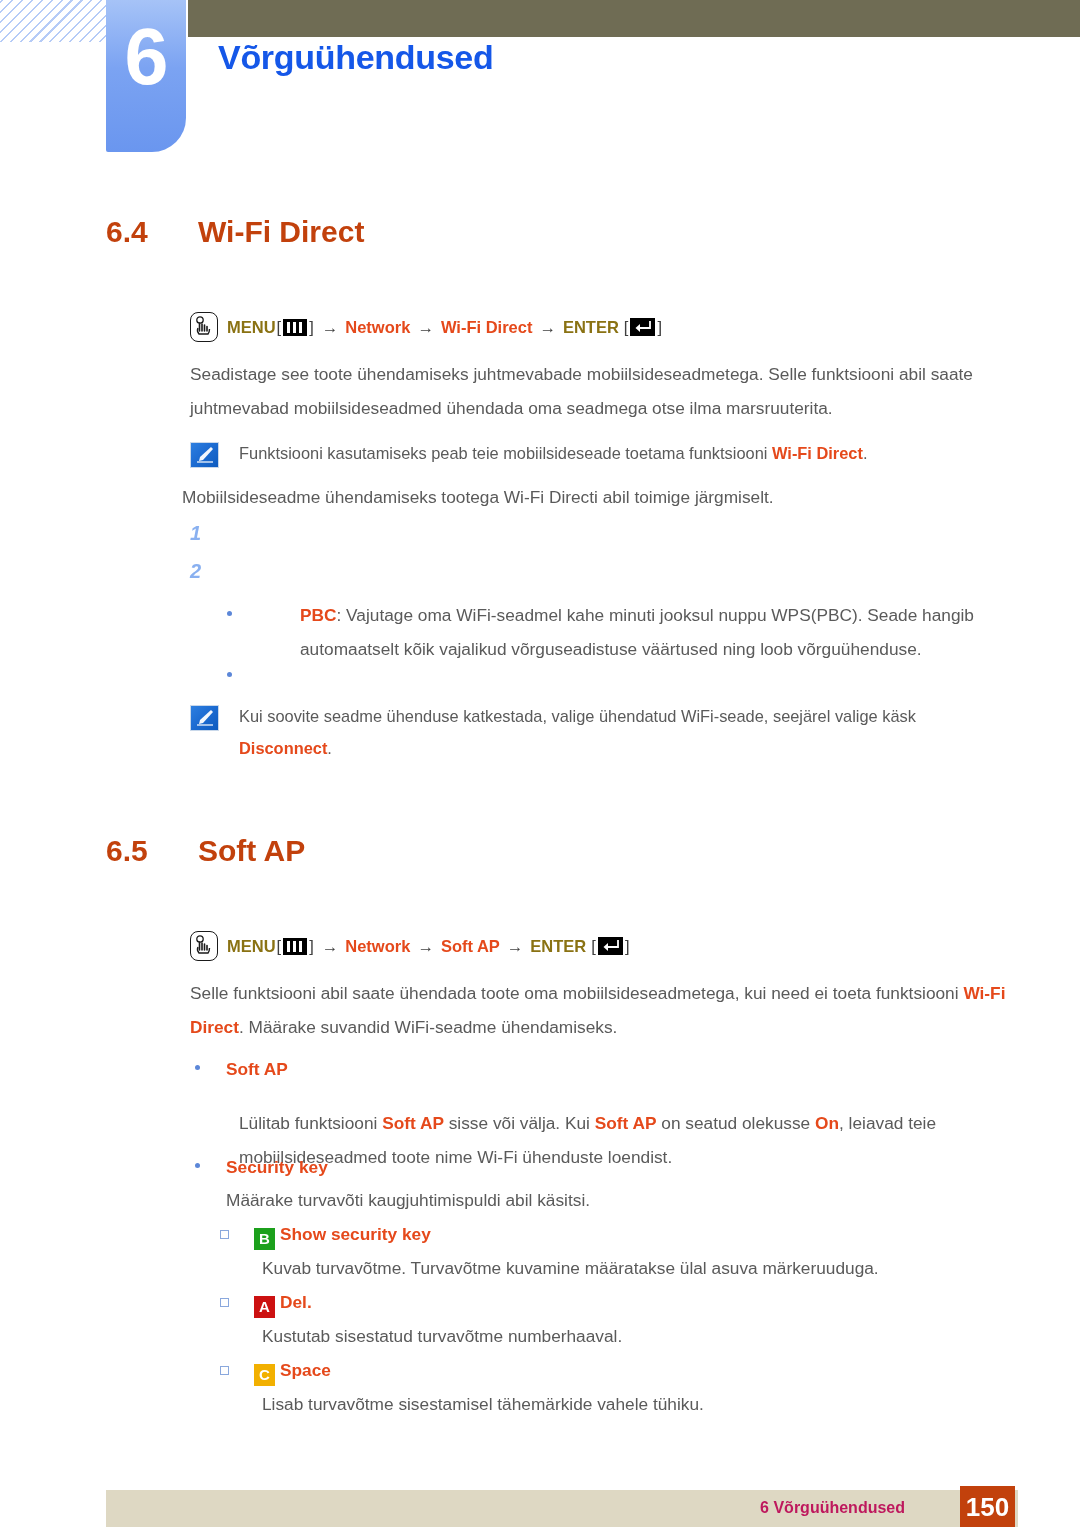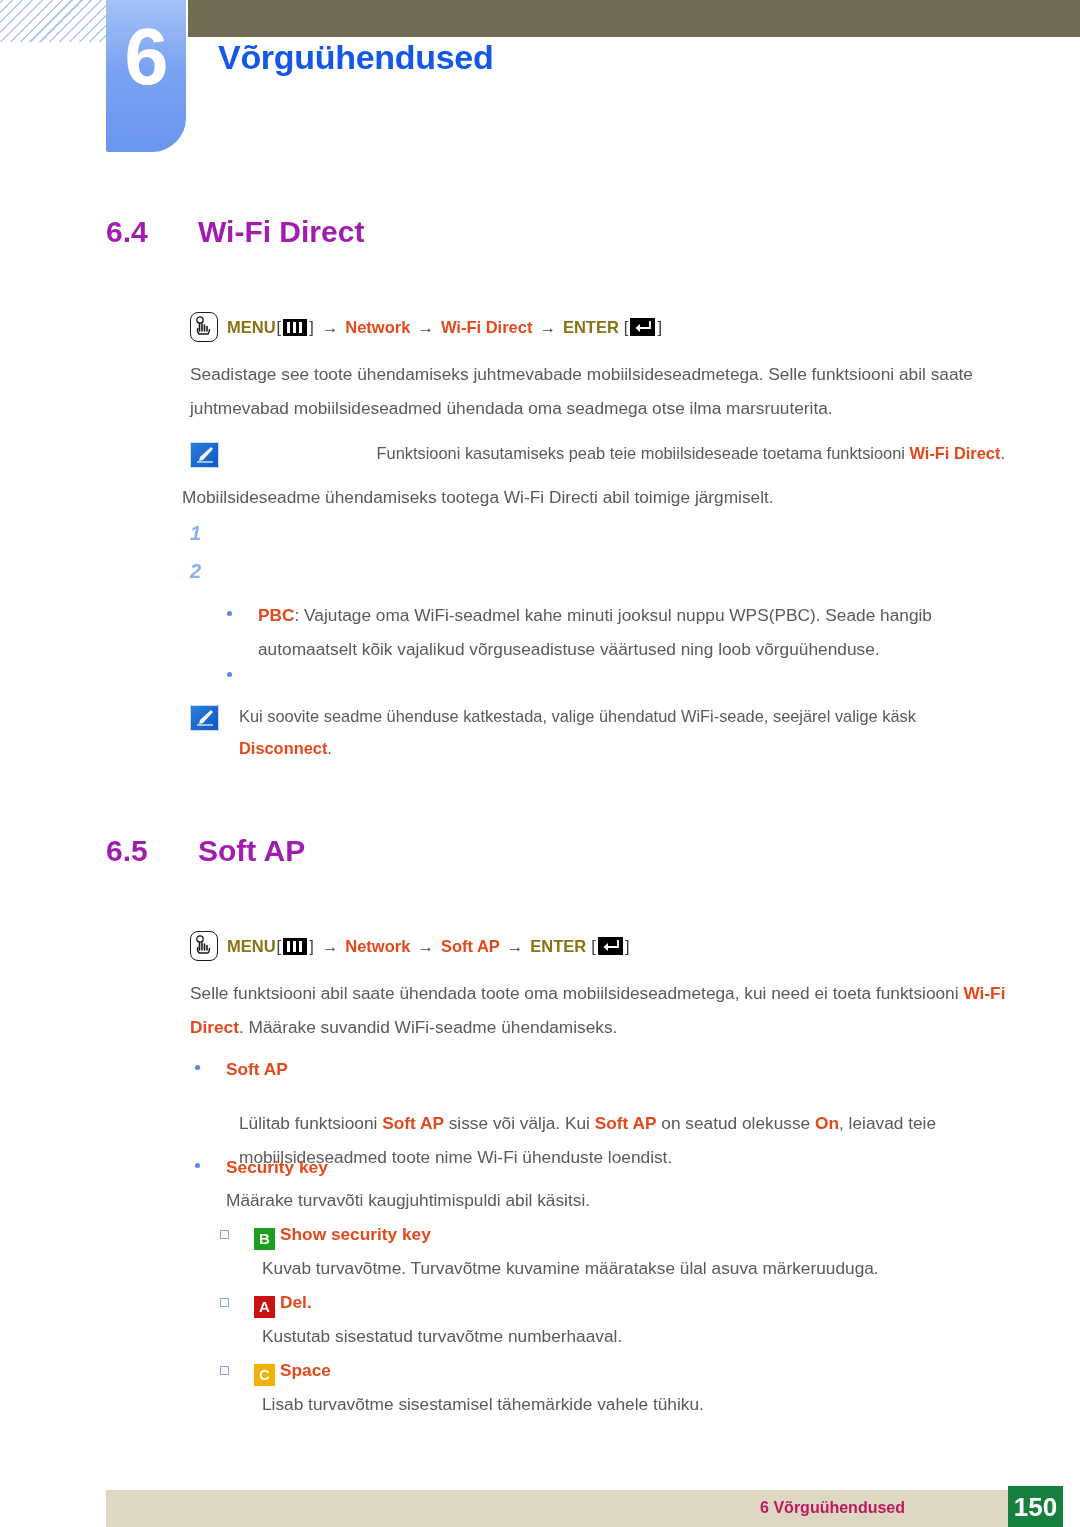--- a/index.html
+++ b/index.html
@@ -58,21 +58,21 @@
     left: 218px; top: 38px;
     font-size: 34px;
     font-weight: bold;
     color: #1557e8;
     letter-spacing: -0.3px;
   }
 
   
   .sec-head {
     position: absolute;
-    color: #a21caf;
+    color: #c2410c;
     font-weight: bold;
     font-size: 30px;
     white-space: nowrap;
   }
   .sec-num { display: inline-block; width: 92px; }
 
   
   .menu-path {
     position: absolute;
     display: flex;
@@ -211,23 +211,23 @@
   .footer-text {
     position: absolute;
     right: 175px; top: 1499px;
     font-size: 16px;
     font-weight: bold;
     color: #be185d;
     white-space: nowrap;
   }
   .footer-page {
     position: absolute;
-    left: 1008px; top: 1486px;
+    left: 960px; top: 1486px;
     width: 55px; height: 42px;
-    background: #15803d;
+    background: #c2410c;
     color: #ffffff;
     font-size: 26px;
     font-weight: bold;
     text-align: center;
     line-height: 42px;
   }
 </style>
 </head>
 <body>
 
@@ -268,41 +268,41 @@
     <svg width="19" height="14" viewBox="0 0 19 14">
       <path d="M17 1 L17 8 L5 8" fill="none" stroke="#fff" stroke-width="1.8"></path>
       <path d="M7 4 L2.5 8 L7 12 Z" fill="#fff"></path>
     </svg>
   </span>
   <span class="mp-brk">]</span>
 </div>
 
 <div class="para" style="left:190px; top:357px; width:815px;">Seadistage see toote ühendamiseks juhtmevabade mobiilsideseadmetega. Selle funktsiooni abil saate juhtmevabad mobiilsideseadmed ühendada oma seadmega otse ilma marsruuterita.</div>
 
-<div class="note" style="left:190px; top:437px; width:815px;justify-content:space-between;">
+<div class="note" style="left:190px; top:437px; width:815px;">
   <span class="note-icon">
     <svg width="21" height="19" viewBox="0 0 21 19">
       <path d="M17 2 L6 12 L5 16 L9 15 L19 4 Z" fill="#ffffff" opacity="0.95"></path>
       <path d="M3 17 L19 17" stroke="#ffffff" stroke-width="1.2"></path>
     </svg>
   </span>
   <span class="note-text"><span>Funktsiooni kasutamiseks peab teie mobiilsideseade toetama funktsiooni </span><span class="or">Wi-Fi Direct</span><span>.</span></span>
 </div>
 
 <div class="para" style="left:182px; top:480px; width:815px;">Mobiilsideseadme ühendamiseks tootega Wi-Fi Directi abil toimige järgmiselt.</div>
 
 <div class="num-item" style="left:190px; top:522px; width:815px;">
   <span class="num-marker">1</span>
 </div>
 
 <div class="num-item" style="left:190px; top:560px; width:815px;">
   <span class="num-marker">2</span>
 </div>
 
-<div class="bul-item" style="left:222px; top:598px; width:760px;">
+<div class="bul-item" style="left:222px; top:598px; width:760px;gap:42px;">
   <span class="bul-dot"></span>
   <span class="bul-body"><span class="or">PBC</span><span>: Vajutage oma WiFi-seadmel kahe minuti jooksul nuppu WPS(PBC). Seade hangib automaatselt kõik vajalikud võrguseadistuse väärtused ning loob võrguühenduse.</span></span>
 </div>
 
 <div class="bul-item" style="left:222px; top:659px; width:760px;">
   <span class="bul-dot"></span>
 </div>
 
 <div class="note" style="left:190px; top:700px; width:815px;">
   <span class="note-icon">

